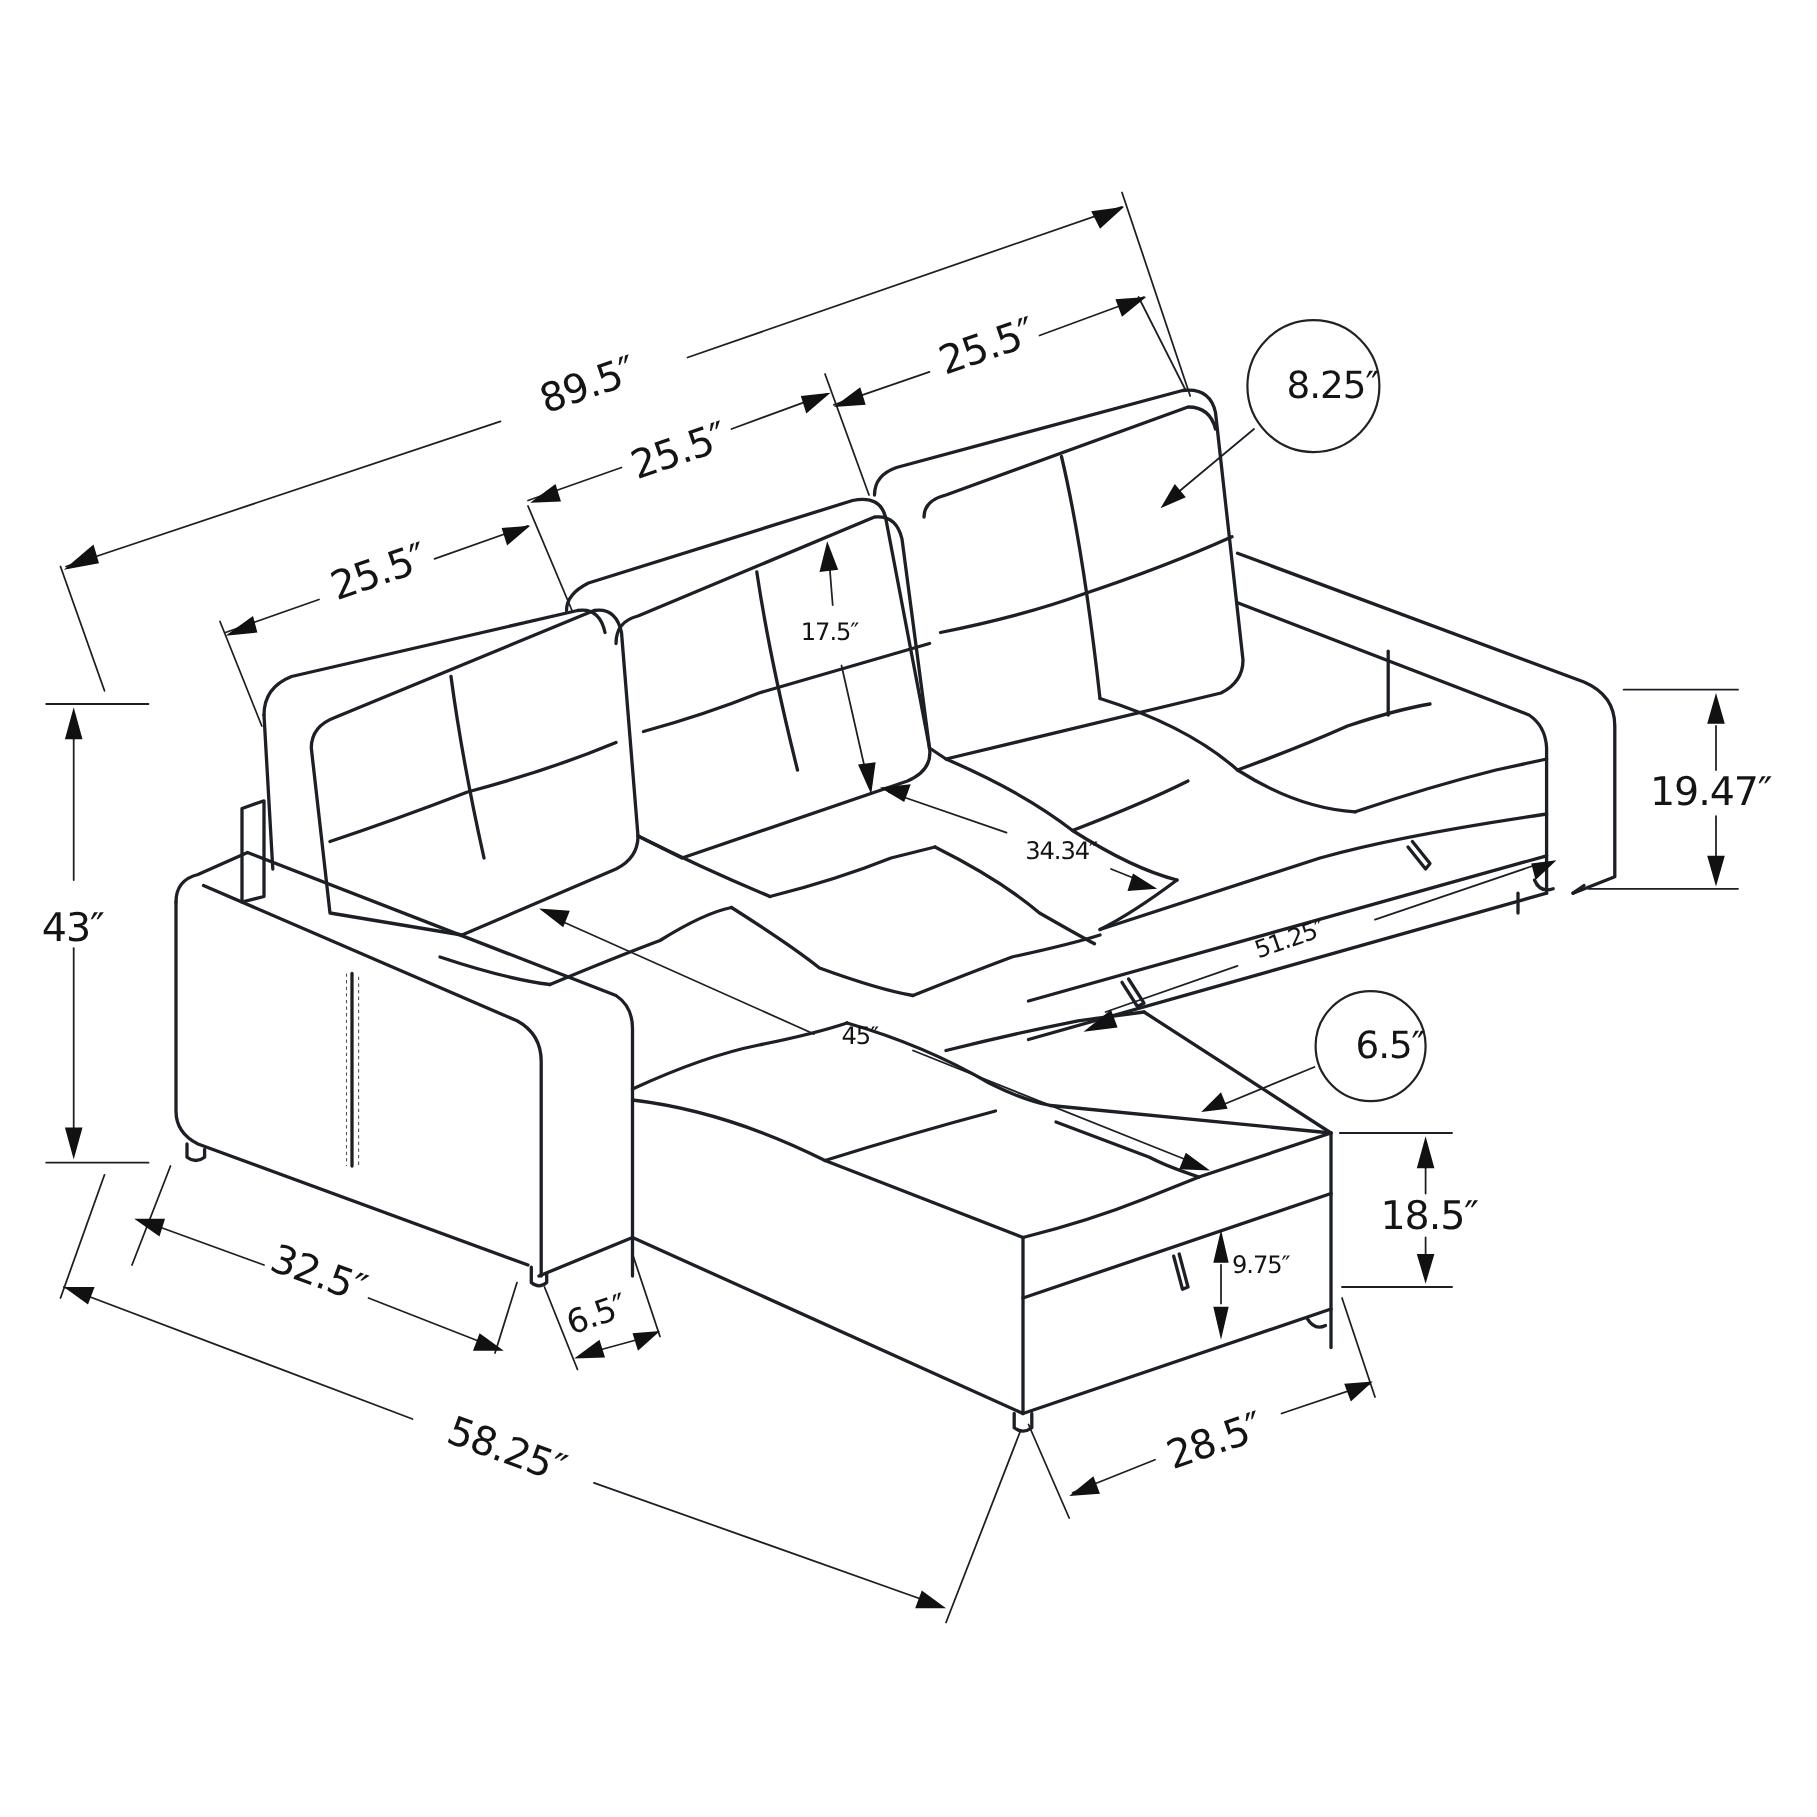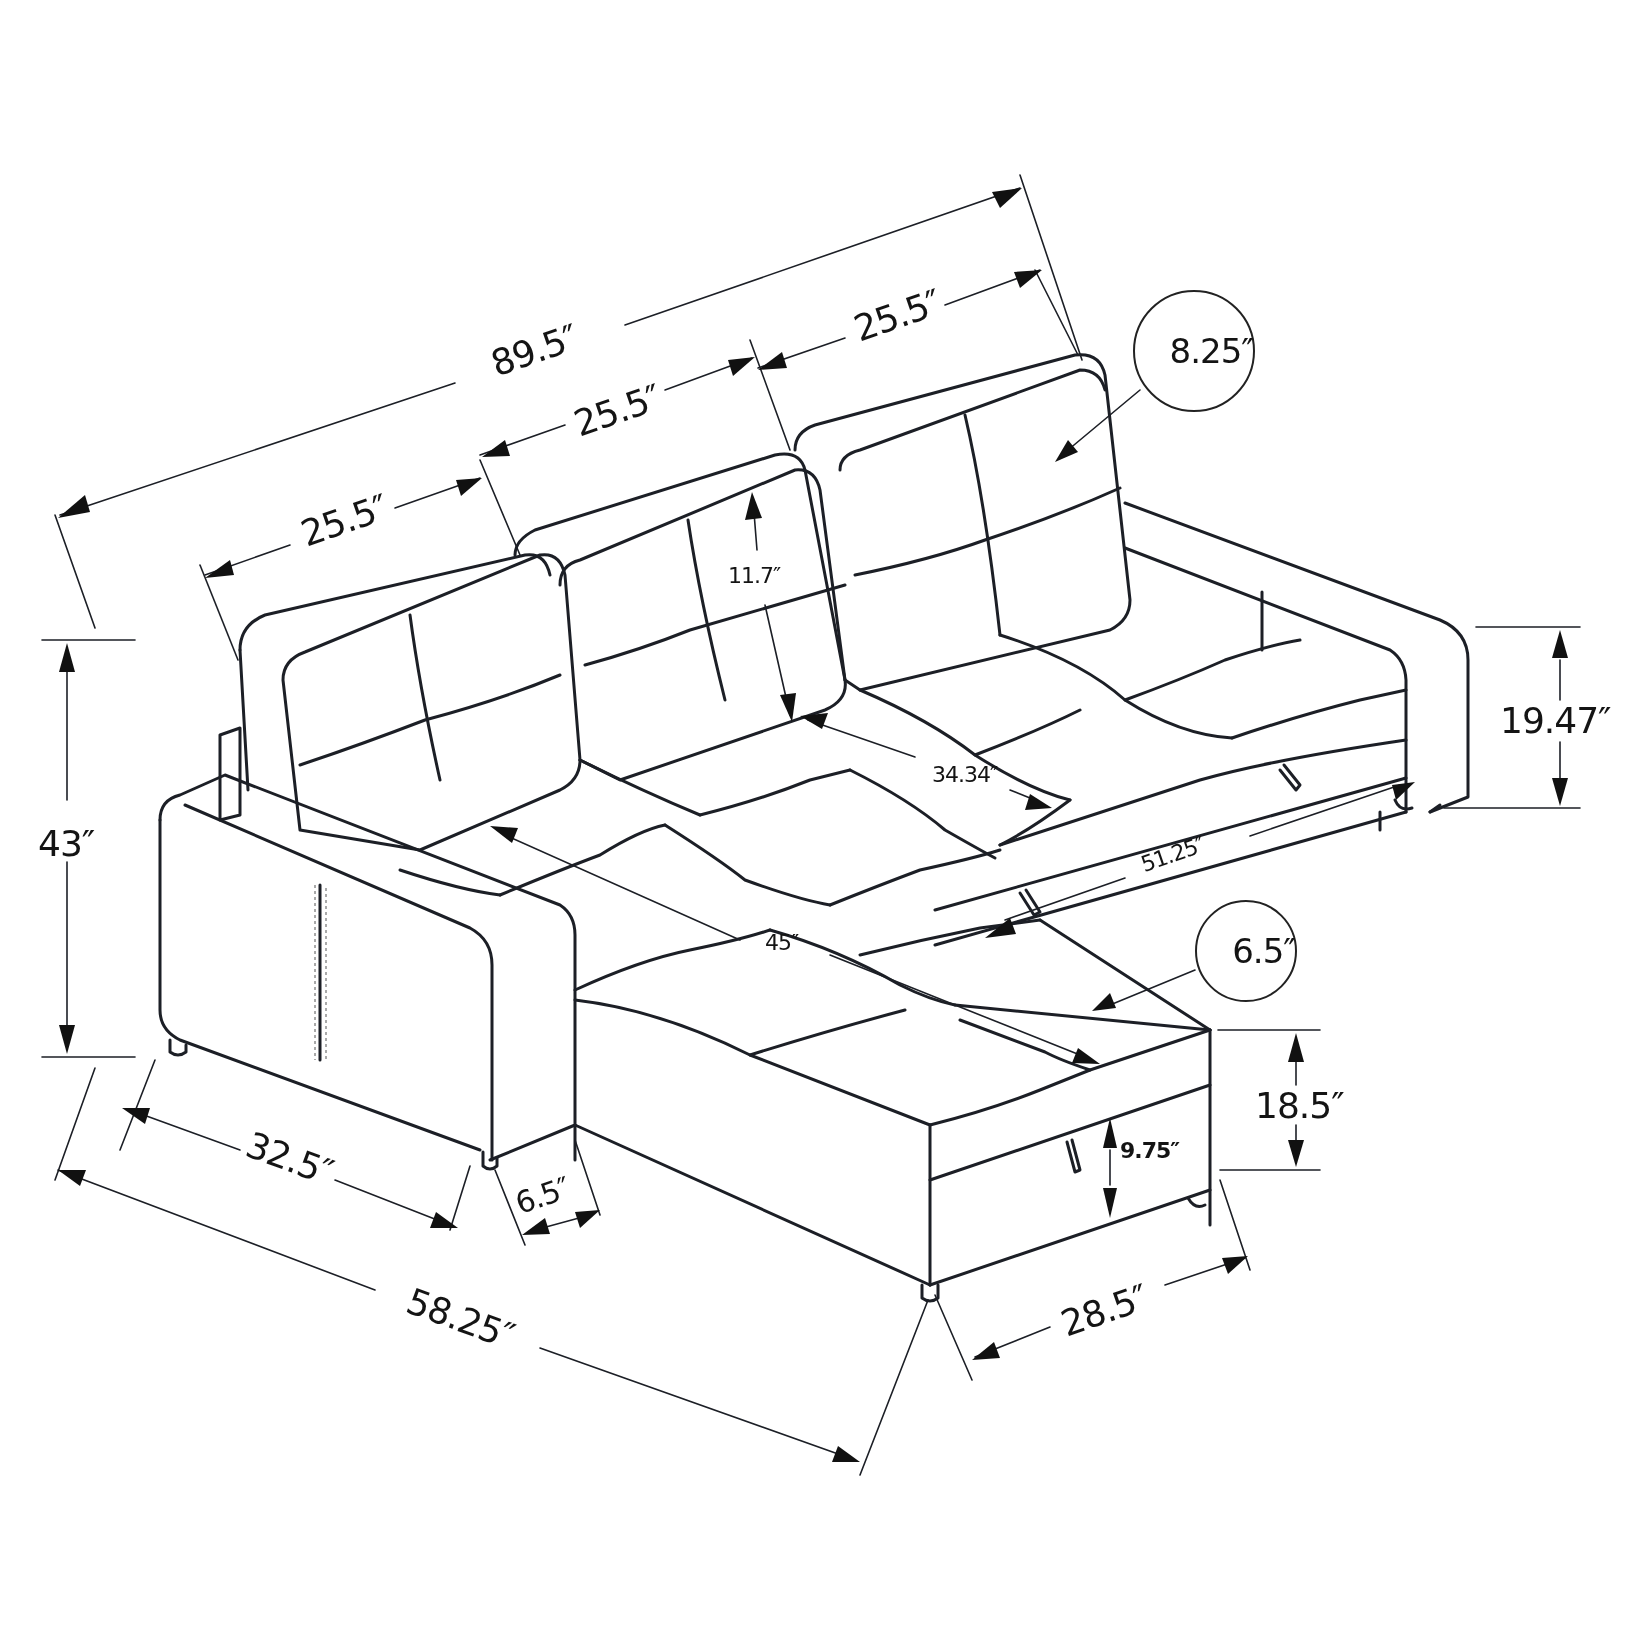--- a/index.html
+++ b/index.html
@@ -210,24 +210,24 @@
   <span class="big" style="font-family:'DejaVu Sans',sans-serif;color:#141414;font-size:34px;letter-spacing:-1px;">8.25″</span>
 </div>
 <div class="circ" style="left:1195px;top:900px;width:102px;height:102px;">
   <span class="big" style="font-family:'DejaVu Sans',sans-serif;color:#141414;font-size:34px;letter-spacing:-1px;">6.5″</span>
 </div>
 
 <div class="lbl big" style="left:490px;top:330px;transform:rotate(-19deg);">89.5″</div>
 <div class="lbl big" style="left:300px;top:500px;transform:rotate(-19deg);">25.5″</div>
 <div class="lbl big" style="left:573px;top:390px;transform:rotate(-19deg);">25.5″</div>
 <div class="lbl big" style="left:853px;top:295px;transform:rotate(-19deg);">25.5″</div>
-<div class="lbl sm" style="left:728px;top:563px;">11.7″</div>
+<div class="lbl sm" style="left:728px;top:563px;">17.5″</div>
 <div class="lbl sm" style="left:932px;top:762px;">34.34″</div>
 <div class="lbl sm" style="left:1140px;top:842px;transform:rotate(-19deg);">51.25″</div>
 <div class="lbl sm" style="left:765px;top:930px;">45″</div>
 <div class="lbl big" style="left:1500px;top:700px;">19.47″</div>
 <div class="lbl big" style="left:38px;top:823px;">43″</div>
 <div class="lbl big" style="left:1255px;top:1085px;">18.5″</div>
-<div class="lbl sm" style="left:1120px;top:1138px;font-weight:bold;">9.75″</div>
+<div class="lbl sm" style="left:1120px;top:1138px;">9.75″</div>
 <div class="lbl big" style="left:245px;top:1138px;transform:rotate(20deg);">32.5″</div>
 <div class="lbl mid" style="left:515px;top:1178px;transform:rotate(-19deg);">6.5″</div>
 <div class="lbl big" style="left:405px;top:1298px;transform:rotate(20deg);">58.25″</div>
 <div class="lbl big" style="left:1060px;top:1290px;transform:rotate(-19deg);">28.5″</div>
 
 </body></html>

